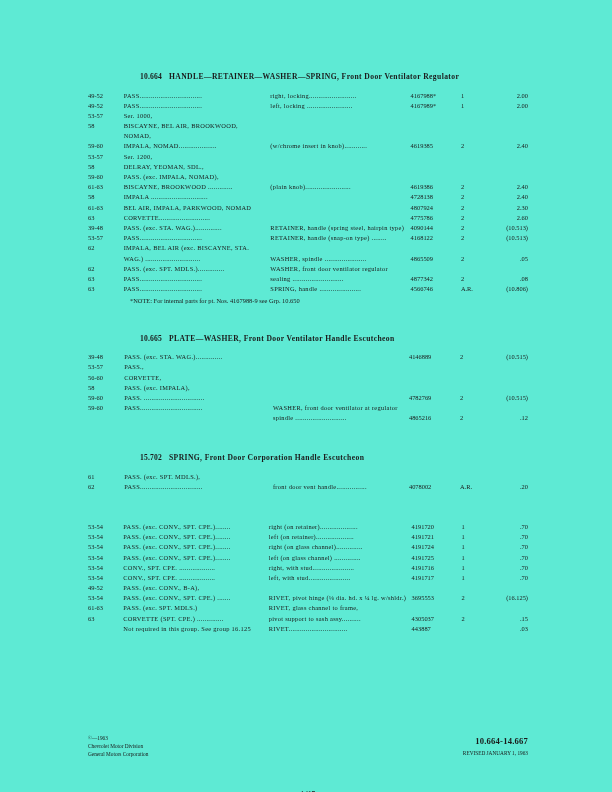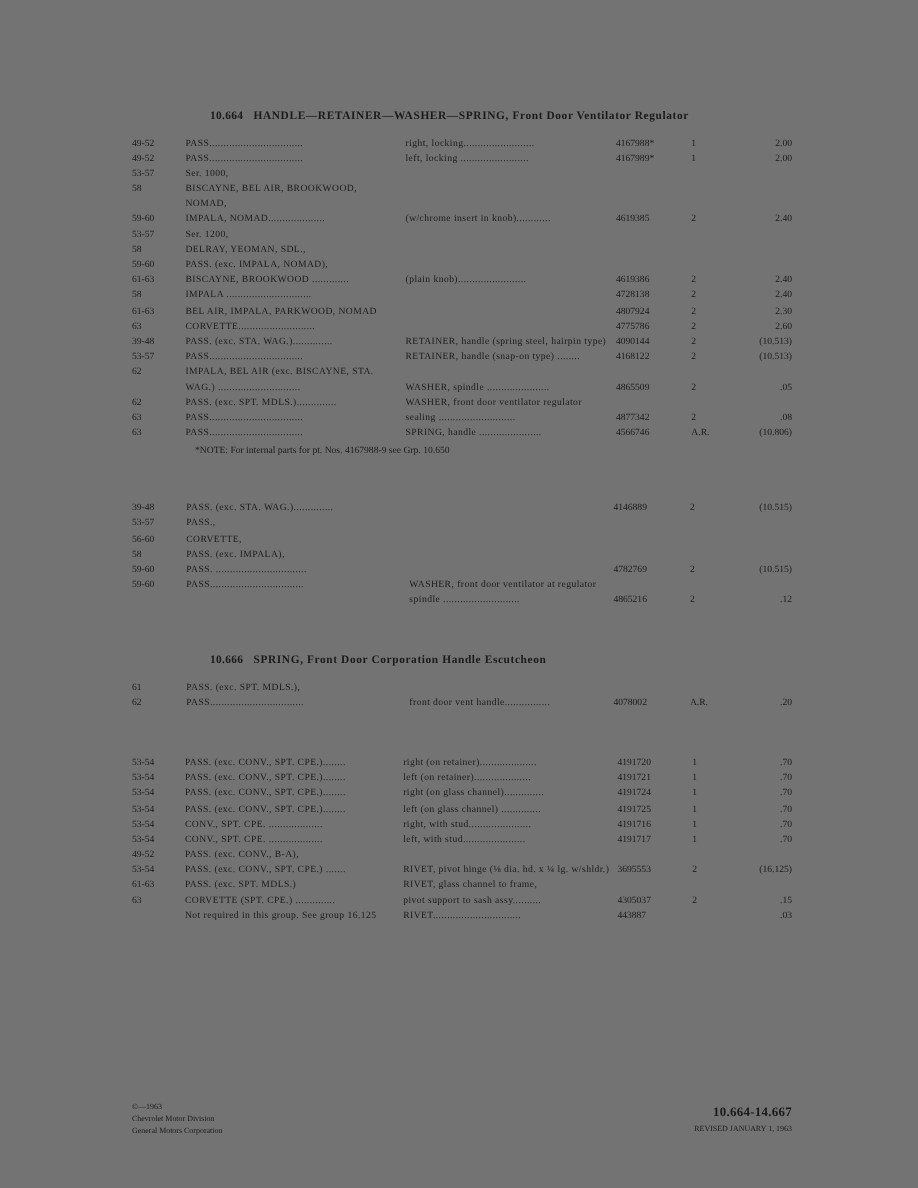--- a/index.html
+++ b/index.html
@@ -13,21 +13,21 @@
     font-family: "Liberation Serif", serif;
     color: #1a1a1a;
     position: relative;
     overflow: hidden;
   }
   .page {
     position: absolute;
     left: 0; top: 0;
     width: 612px;
     height: 792px;
-    background: #737373;
+    background: #5eead4;
   }
   .content {
     position: absolute;
     left: 88px;
     top: 72px;
     width: 440px;
   }
 
   .section { margin-bottom: 0; }
   .section-title {
@@ -281,20 +281,23 @@
               <td class="c-price">(10.806)</td>
             </tr>
         </tbody>
       </table>
       <div class="note">*NOTE: For internal parts for pt. Nos. 4167988-9 see Grp. 10.650</div>
     </div>
 
     <div class="spacer-lg"></div>
 
     <div class="section">
+      <div class="section-title">
+        <span class="grp">10.665</span>&nbsp;&nbsp;&nbsp;<span>PLATE—WASHER, Front Door Ventilator Handle Escutcheon</span>
+      </div>
       <table class="parts">
         <tbody>
           <tr>
               <td class="c-model">39-48</td>
               <td class="c-desc dots">PASS. (exc. STA. WAG.)..............</td>
               <td class="c-desc2 dots"></td>
               <td class="c-part">4146889</td>
               <td class="c-qty">2</td>
               <td class="c-price">(10.515)</td>
             </tr>
@@ -347,21 +350,21 @@
               <td class="c-price">.12</td>
             </tr>
         </tbody>
       </table>
     </div>
 
     <div class="spacer-lg"></div>
 
     <div class="section">
       <div class="section-title">
-        <span class="grp">10.666</span>&nbsp;&nbsp;&nbsp;<span>SPRING, Front Door Corporation Handle Escutcheon</span>
+        <span class="grp">15.702</span>&nbsp;&nbsp;&nbsp;<span>SPRING, Front Door Corporation Handle Escutcheon</span>
       </div>
       <table class="parts">
         <tbody>
           <tr>
               <td class="c-model">61</td>
               <td class="c-desc dots">PASS. (exc. SPT. MDLS.),</td>
               <td class="c-desc2 dots"></td>
               <td class="c-part"></td>
               <td class="c-qty"></td>
               <td class="c-price"></td>

